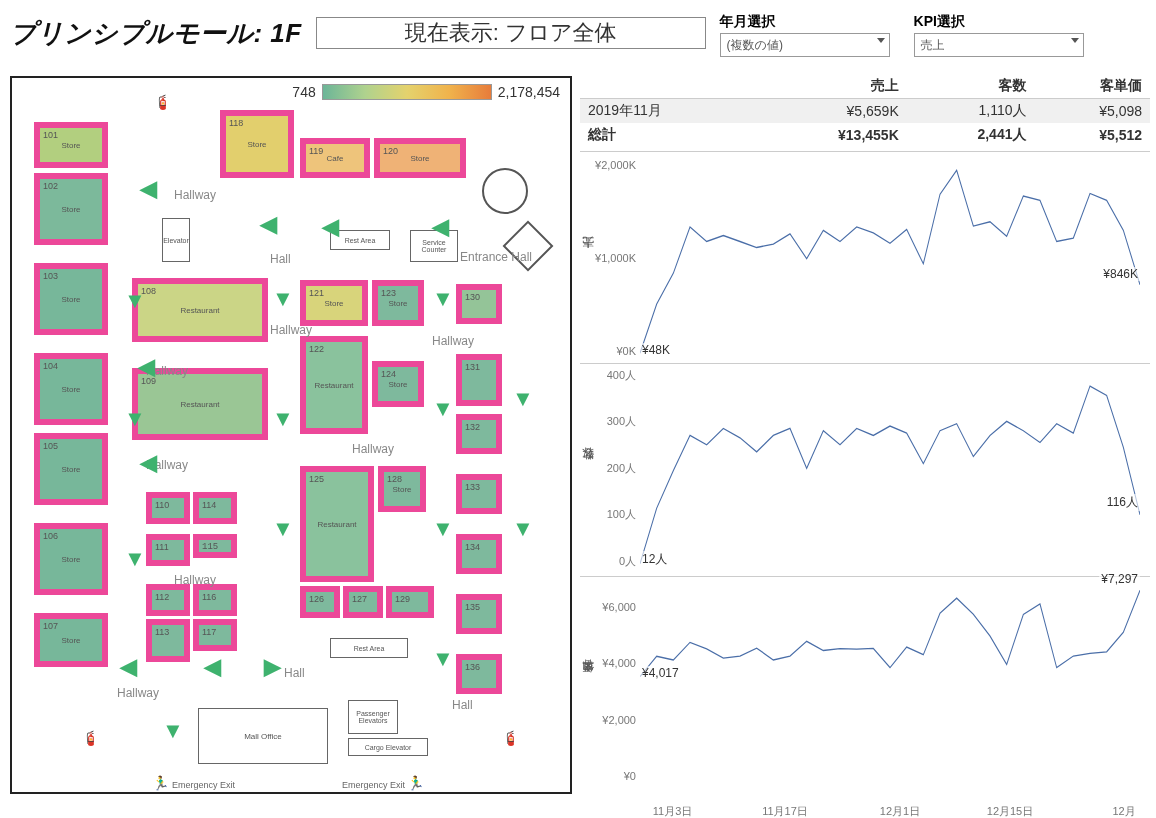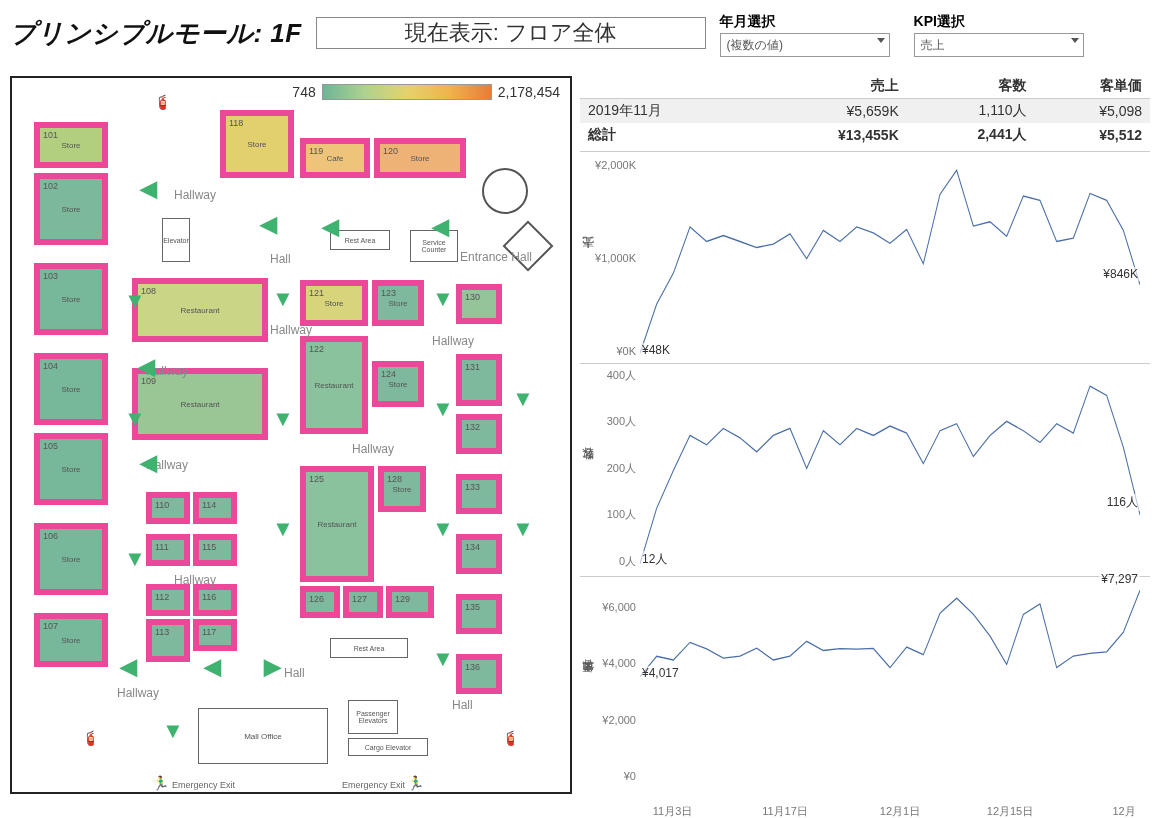--- a/index.html
+++ b/index.html
@@ -172,21 +172,21 @@
 
       <div class="room" style="background:#7eb99d;left:134px;top:414px;width:44px;height:32px;">
           <span class="rid">110</span>
         </div>
       <div class="room" style="background:#7eb99d;left:181px;top:414px;width:44px;height:32px;">
           <span class="rid">114</span>
         </div>
       <div class="room" style="background:#7eb99d;left:134px;top:456px;width:44px;height:32px;">
           <span class="rid">111</span>
         </div>
-      <div class="room" style="background:#7eb99d;left:181px;top:456px;width:44px;height:32px;">
+      <div class="room" style="background:#7eb99d;left:181px;top:456px;width:44px;height:24px;font-family:Liberation Mono, monospace;">
           <span class="rid">115</span>
         </div>
       <div class="room" style="background:#7eb99d;left:134px;top:506px;width:44px;height:32px;">
           <span class="rid">112</span>
         </div>
       <div class="room" style="background:#7eb99d;left:181px;top:506px;width:44px;height:32px;">
           <span class="rid">116</span>
         </div>
       <div class="room" style="background:#7eb99d;left:134px;top:541px;width:44px;height:43px;">
           <span class="rid">113</span>

